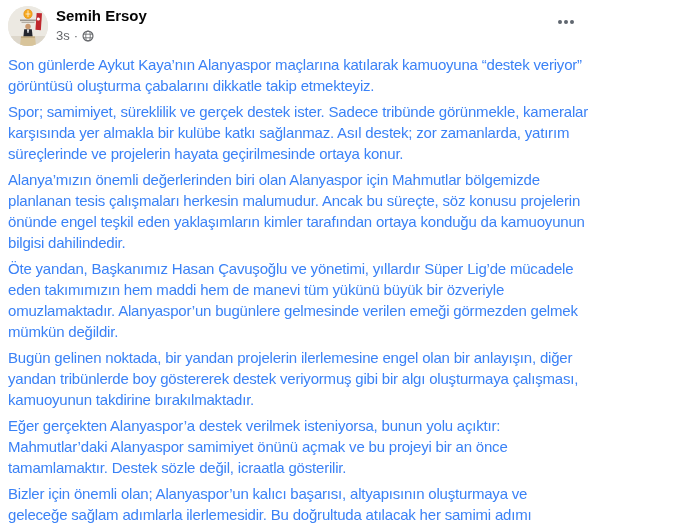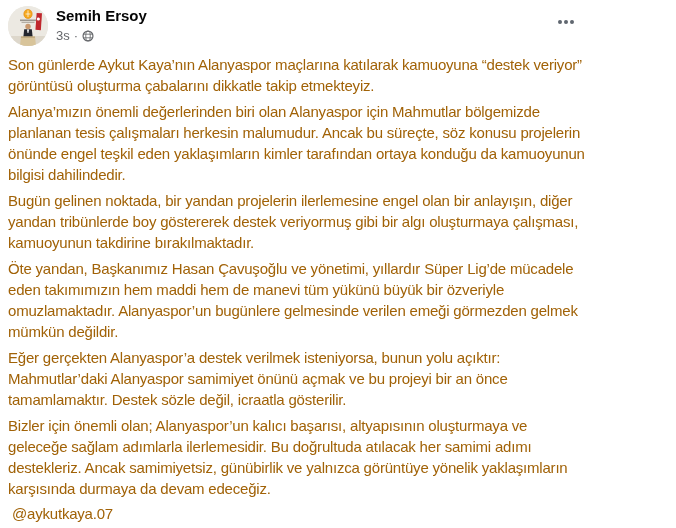--- a/index.html
+++ b/index.html
@@ -67,21 +67,21 @@
   }
   
   .post-content {
     padding: 4px 8px 0 8px;
   }
   .post-content p {
     margin: 0 0 5px 0;
     font-size: 15px;
     line-height: 21px;
     letter-spacing: -0.2px;
-    color: #a16207;
+    color: #3b82f6;
     word-wrap: break-word;
   }
   .post-content p.mention-line {
     margin: 4px;
   }
 </style>
 </head>
 <body>
 
 <div class="screen">
@@ -127,21 +127,22 @@
     <div class="menu-button">
       <span class="dot"></span>
       <span class="dot"></span>
       <span class="dot"></span>
     </div>
 
   </header>
 
   <div class="post-content">
     <p>Son günlerde Aykut Kaya’nın Alanyaspor maçlarına katılarak kamuoyuna “destek veriyor” görüntüsü oluşturma çabalarını dikkatle takip etmekteyiz.</p>
+    <p>Spor; samimiyet, süreklilik ve gerçek destek ister. Sadece tribünde görünmekle, kameralar karşısında yer almakla bir kulübe katkı sağlanmaz. Asıl destek; zor zamanlarda, yatırım süreçlerinde ve projelerin hayata geçirilmesinde ortaya konur.</p>
     <p>Alanya’mızın önemli değerlerinden biri olan Alanyaspor için Mahmutlar bölgemizde planlanan tesis çalışmaları herkesin malumudur. Ancak bu süreçte, söz konusu projelerin önünde engel teşkil eden yaklaşımların kimler tarafından ortaya konduğu da kamuoyunun bilgisi dahilindedir.</p>
+    <p>Öte yandan, Başkanımız Hasan Çavuşoğlu ve yönetimi, yıllardır Süper Lig’de mücadele eden takımımızın hem maddi hem de manevi tüm yükünü büyük bir özveriyle omuzlamaktadır. Alanyaspor’un bugünlere gelmesinde verilen emeği görmezden gelmek mümkün değildir.</p>
     <p>Bugün gelinen noktada, bir yandan projelerin ilerlemesine engel olan bir anlayışın, diğer yandan tribünlerde boy göstererek destek veriyormuş gibi bir algı oluşturmaya çalışması, kamuoyunun takdirine bırakılmaktadır.</p>
-    <p>Öte yandan, Başkanımız Hasan Çavuşoğlu ve yönetimi, yıllardır Süper Lig’de mücadele eden takımımızın hem maddi hem de manevi tüm yükünü büyük bir özveriyle omuzlamaktadır. Alanyaspor’un bugünlere gelmesinde verilen emeği görmezden gelmek mümkün değildir.</p>
     <p>Eğer gerçekten Alanyaspor’a destek verilmek isteniyorsa, bunun yolu açıktır: Mahmutlar’daki Alanyaspor samimiyet önünü açmak ve bu projeyi bir an önce tamamlamaktır. Destek sözle değil, icraatla gösterilir.</p>
     <p style="margin-bottom:0">Bizler için önemli olan; Alanyaspor’un kalıcı başarısı, altyapısının oluşturmaya ve geleceğe sağlam adımlarla ilerlemesidir. Bu doğrultuda atılacak her samimi adımı destekleriz. Ancak samimiyetsiz, günübirlik ve yalnızca görüntüye yönelik yaklaşımların karşısında durmaya da devam edeceğiz.</p>
     <p class="mention-line">@aykutkaya.07</p>
   </div>
 
 </div>
 
 </body></html>

